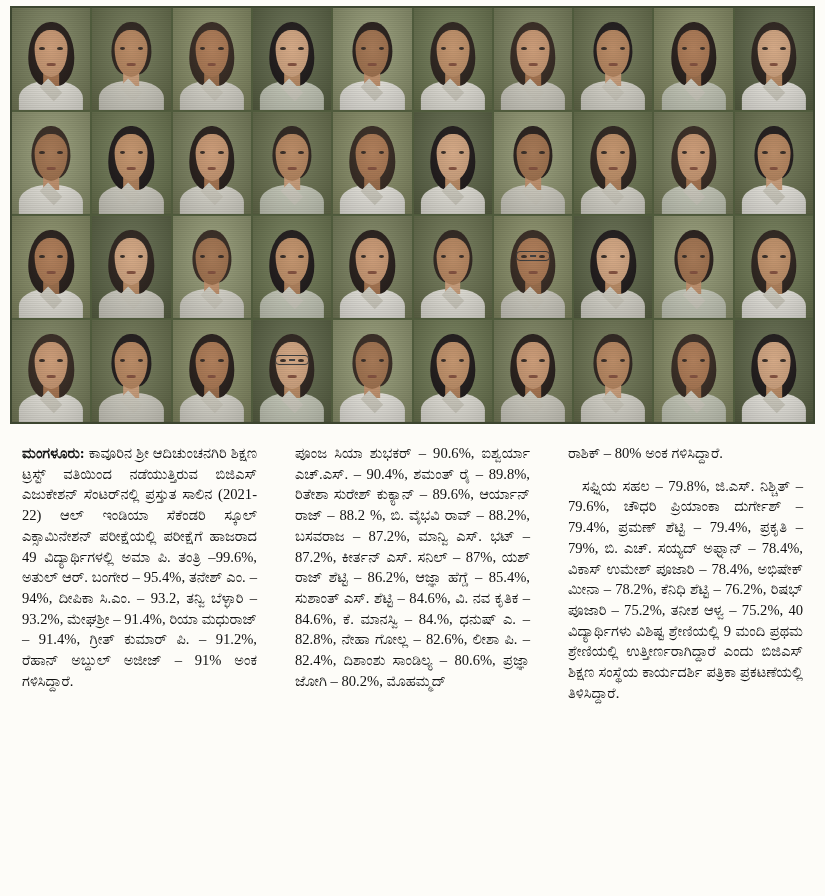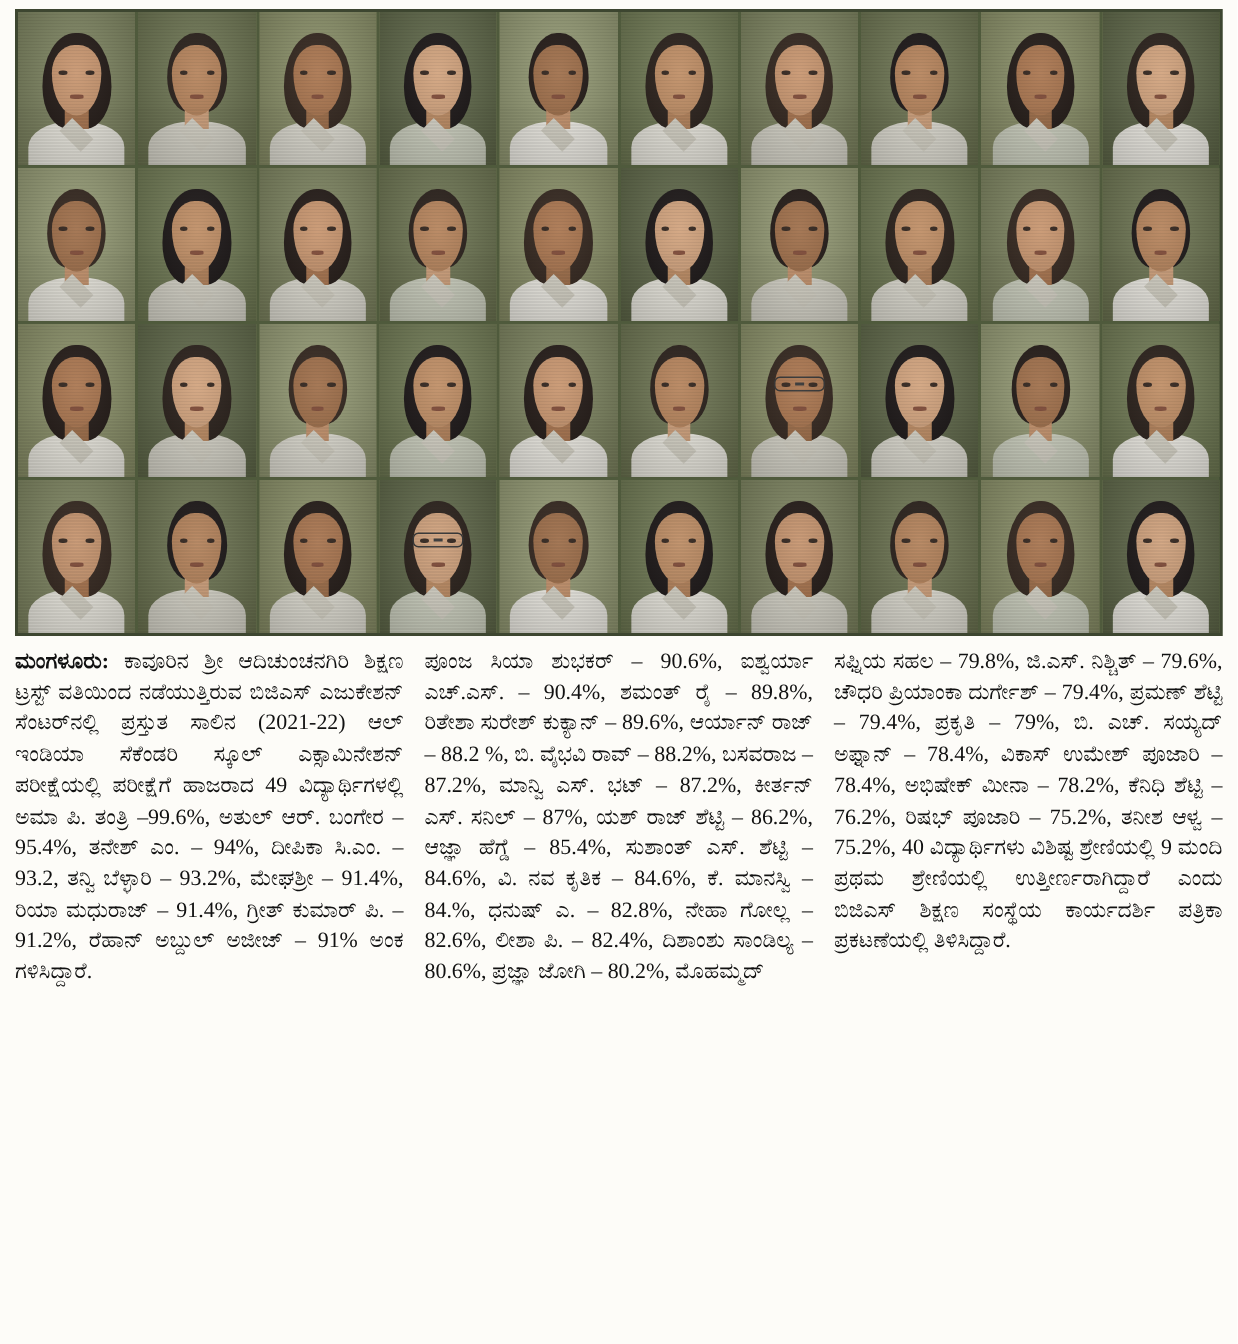--- a/index.html
+++ b/index.html
@@ -174,21 +174,21 @@
     margin: 7px auto 0 auto;
     width: 805px;
     font-family: "Liberation Serif", serif;
     font-size: 14.6px;
     line-height: 1.42;
     color: #111111;
     text-align: justify;
     text-justify: inter-word;
   }
   .body-text .col p {
-    margin: 0;
+    margin: 12px;
   }
   .body-text .col p + p {
     margin-top: 2px;
     text-indent: 14px;
   }
   .lead {
     font-weight: bold;
   }
 </style>
 </head>
@@ -723,17 +723,18 @@
     </div>
 
   <div class="body-text">
     <div class="col">
       <p><span class="lead">ಮಂಗಳೂರು:</span> <span>ಕಾವೂರಿನ ಶ್ರೀ ಆದಿಚುಂಚನಗಿರಿ ಶಿಕ್ಷಣ ಟ್ರಸ್ಟ್ ವತಿಯಿಂದ ನಡೆಯುತ್ತಿರುವ ಬಿಜಿಎಸ್ ಎಜುಕೇಶನ್ ಸೆಂಟರ್‌ನಲ್ಲಿ ಪ್ರಸ್ತುತ ಸಾಲಿನ (2021-22) ಆಲ್ ಇಂಡಿಯಾ ಸೆಕೆಂಡರಿ ಸ್ಕೂಲ್ ಎಕ್ಸಾಮಿನೇಶನ್ ಪರೀಕ್ಷೆಯಲ್ಲಿ ಪರೀಕ್ಷೆಗೆ ಹಾಜರಾದ 49 ವಿದ್ಯಾರ್ಥಿಗಳಲ್ಲಿ ಅಮಾ ಪಿ. ತಂತ್ರಿ –99.6%, ಅತುಲ್ ಆರ್. ಬಂಗೇರ – 95.4%, ತನೇಶ್ ಎಂ. – 94%, ದೀಪಿಕಾ ಸಿ.ಎಂ. – 93.2, ತನ್ವಿ ಬೆಳ್ಳಾರಿ – 93.2%, ಮೇಘಶ್ರೀ – 91.4%, ರಿಯಾ ಮಧುರಾಜ್ – 91.4%, ಗ್ರೀತ್ ಕುಮಾರ್ ಪಿ. – 91.2%, ರೆಹಾನ್ ಅಬ್ದುಲ್ ಅಜೀಜ್ – 91% ಅಂಕ ಗಳಿಸಿದ್ದಾರೆ.</span></p>
     </div>
     <div class="col">
       <p>ಪೂಂಜ ಸಿಯಾ ಶುಭಕರ್ – 90.6%, ಐಶ್ವರ್ಯಾ ಎಚ್.ಎಸ್. – 90.4%, ಶಮಂತ್ ರೈ – 89.8%, ರಿತೇಶಾ ಸುರೇಶ್ ಕುಕ್ಯಾನ್ – 89.6%, ಆರ್ಯಾನ್ ರಾಜ್ – 88.2 %, ಬಿ. ವೈಭವಿ ರಾವ್ – 88.2%, ಬಸವರಾಜ – 87.2%, ಮಾನ್ವಿ ಎಸ್. ಭಟ್ – 87.2%, ಕೀರ್ತನ್ ಎಸ್. ಸನಿಲ್ – 87%, ಯಶ್ ರಾಜ್ ಶೆಟ್ಟಿ – 86.2%, ಆಜ್ಞಾ ಹೆಗ್ಡೆ – 85.4%, ಸುಶಾಂತ್ ಎಸ್. ಶೆಟ್ಟಿ – 84.6%, ವಿ. ನವ ಕೃತಿಕ – 84.6%, ಕೆ. ಮಾನಸ್ವಿ – 84.%, ಧನುಷ್ ಎ. – 82.8%, ನೇಹಾ ಗೋಲ್ಲ – 82.6%, ಲೀಶಾ ಪಿ. – 82.4%, ದಿಶಾಂಶು ಸಾಂಡಿಲ್ಯ – 80.6%, ಪ್ರಜ್ಞಾ ಜೋಗಿ – 80.2%, ಮೊಹಮ್ಮದ್</p>
     </div>
     <div class="col">
+      <p>ರಾಶಿಕ್ – 80% ಅಂಕ ಗಳಿಸಿದ್ದಾರೆ.</p>
       <p>ಸಫ್ನಿಯ ಸಹಲ – 79.8%, ಜಿ.ಎಸ್. ನಿಶ್ಚಿತ್ – 79.6%, ಚೌಧರಿ ಪ್ರಿಯಾಂಕಾ ದುರ್ಗೇಶ್ – 79.4%, ಪ್ರಮಣ್ ಶೆಟ್ಟಿ – 79.4%, ಪ್ರಕೃತಿ – 79%, ಬಿ. ಎಚ್. ಸಯ್ಯದ್ ಅಫ್ನಾನ್ – 78.4%, ವಿಕಾಸ್ ಉಮೇಶ್ ಪೂಜಾರಿ – 78.4%, ಅಭಿಷೇಕ್ ಮೀನಾ – 78.2%, ಕೆನಿಧಿ ಶೆಟ್ಟಿ – 76.2%, ರಿಷಭ್ ಪೂಜಾರಿ – 75.2%, ತನೀಶ ಆಳ್ವ – 75.2%, 40 ವಿದ್ಯಾರ್ಥಿಗಳು ವಿಶಿಷ್ಟ ಶ್ರೇಣಿಯಲ್ಲಿ 9 ಮಂದಿ ಪ್ರಥಮ ಶ್ರೇಣಿಯಲ್ಲಿ ಉತ್ತೀರ್ಣರಾಗಿದ್ದಾರೆ ಎಂದು ಬಿಜಿಎಸ್ ಶಿಕ್ಷಣ ಸಂಸ್ಥೆಯ ಕಾರ್ಯದರ್ಶಿ ಪತ್ರಿಕಾ ಪ್ರಕಟಣೆಯಲ್ಲಿ ತಿಳಿಸಿದ್ದಾರೆ.</p>
     </div>
   </div>
 
 </div>
 
 </body></html>

